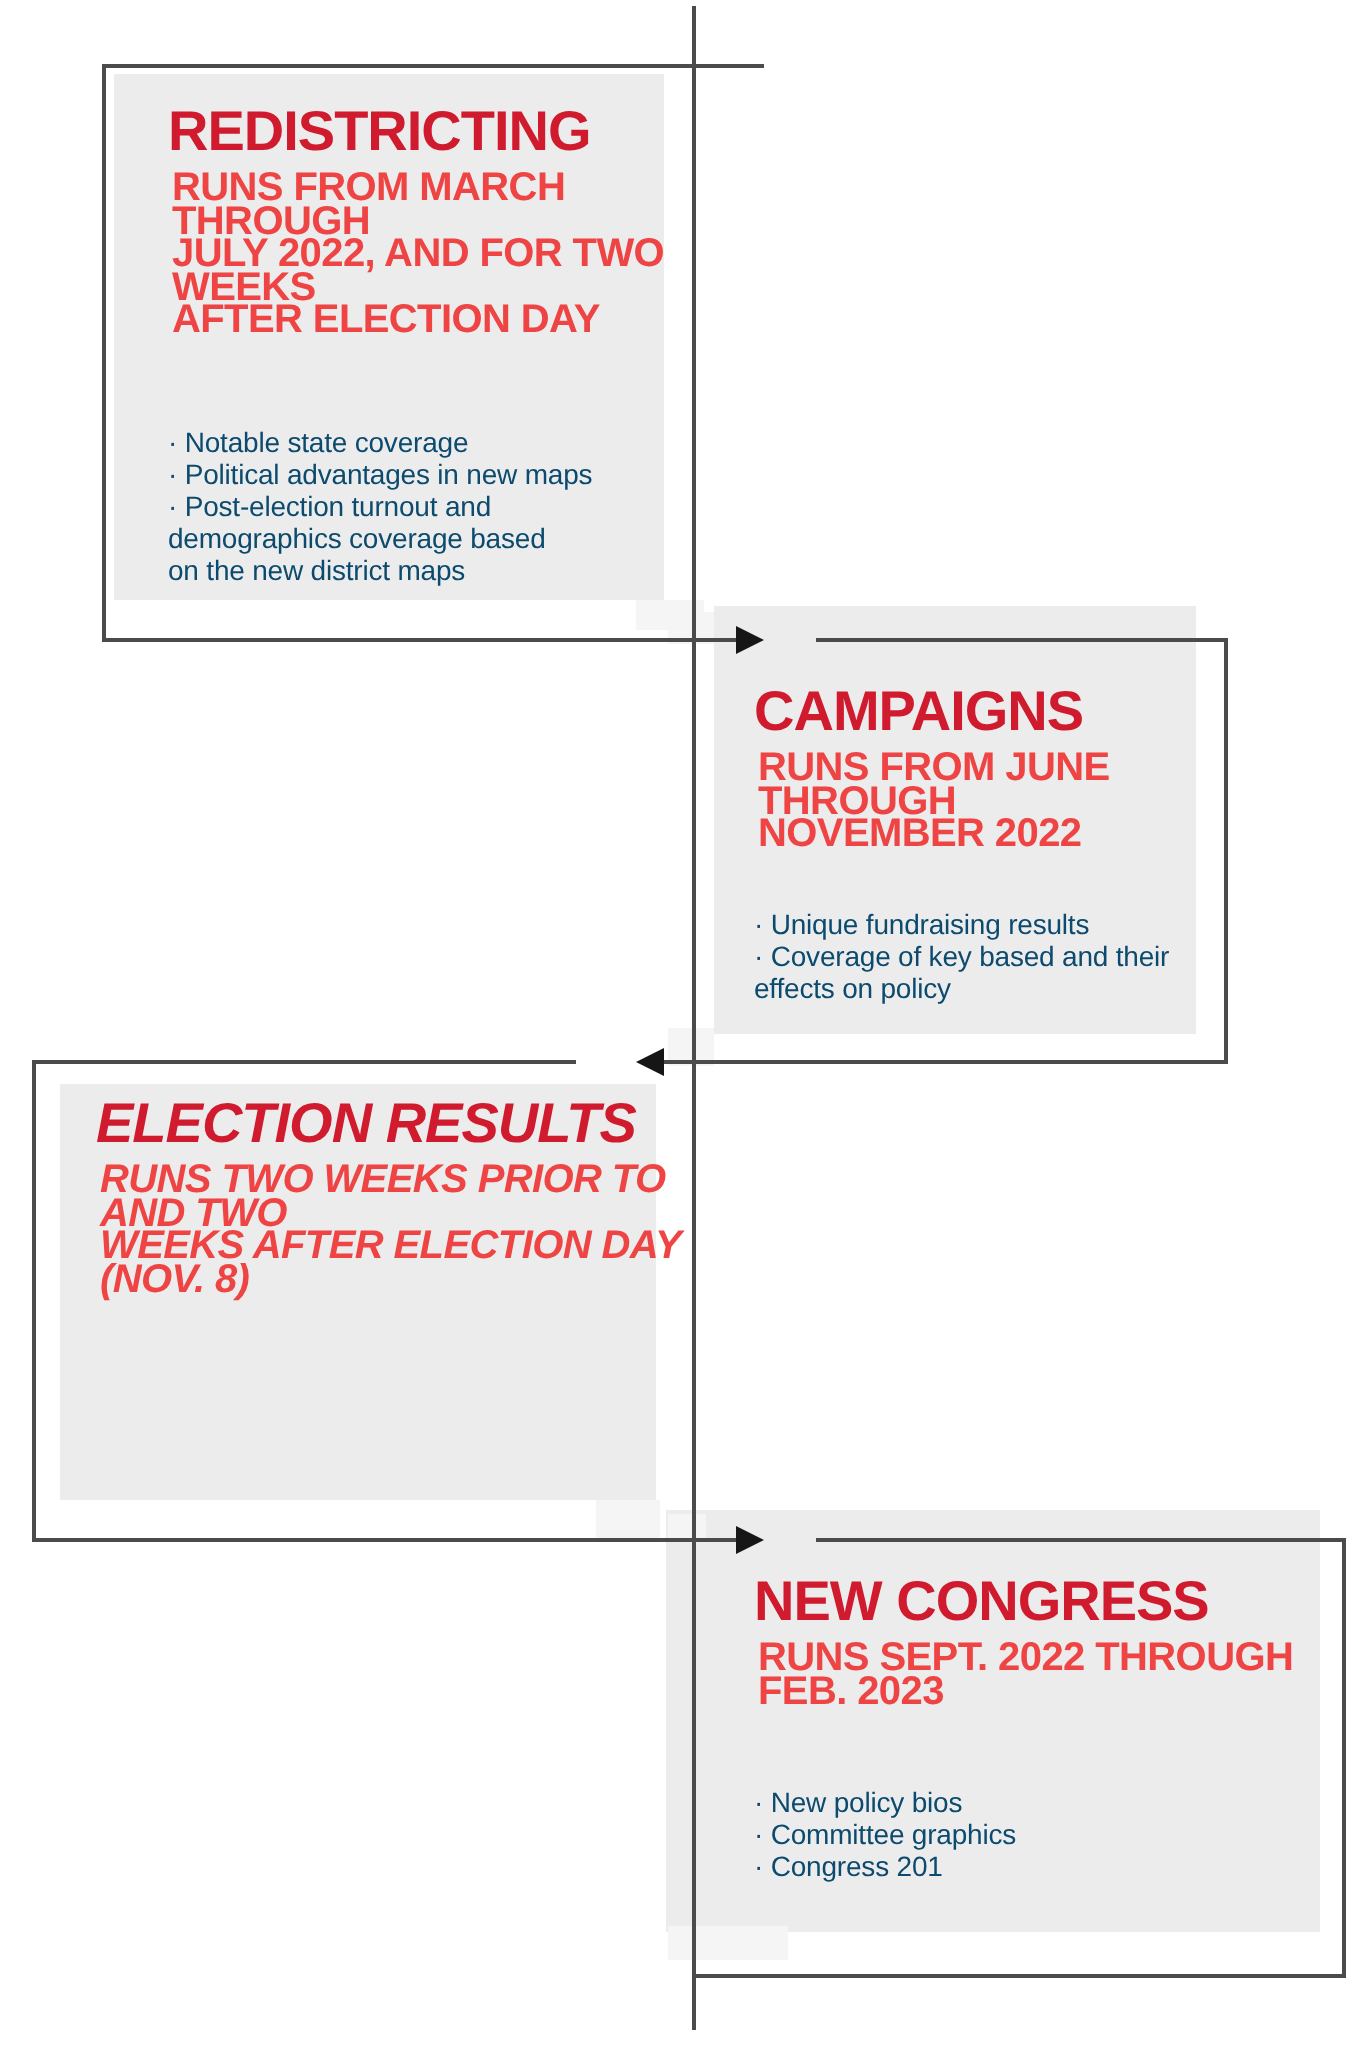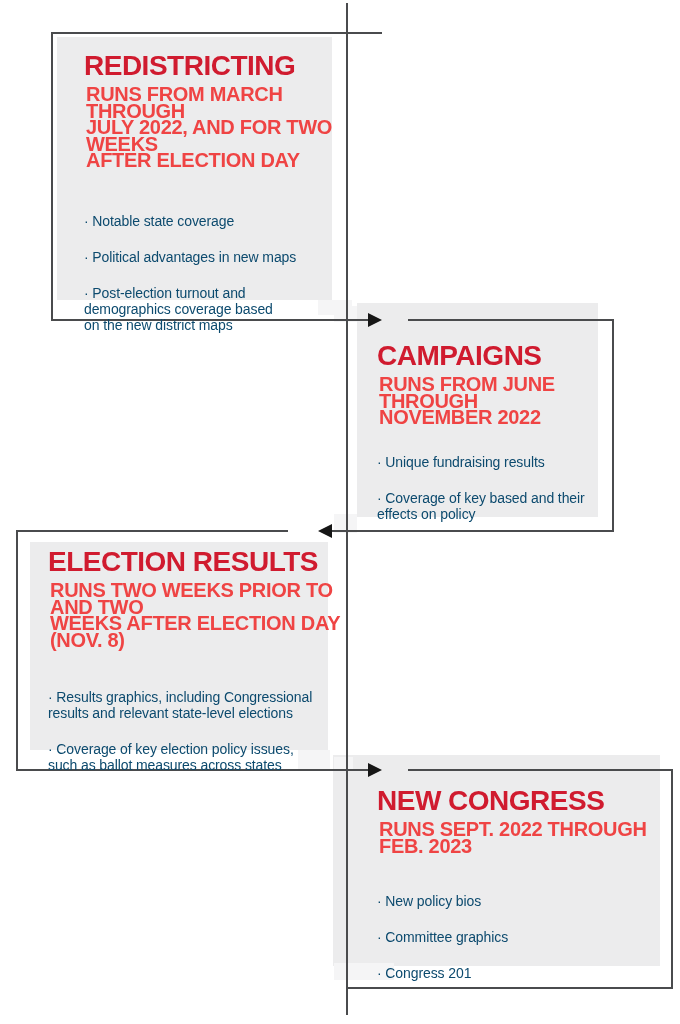--- a/index.html
+++ b/index.html
@@ -22,21 +22,21 @@
   #chip2b{left:334px;top:514px;width:23px;height:19px;}
   #chip3{left:298px;top:750px;width:32px;height:21px;}
   #chip4a{left:334px;top:757px;width:19px;height:13px;}
   #chip4b{left:334px;top:963px;width:60px;height:17px;}
 
   #flow-svg{position:absolute;left:0;top:0;z-index:2;}
 
   .panel-text{position:absolute;z-index:3;}
   #tx1{left:84px;top:50px;width:262px;}
   #tx2{left:377px;top:340px;width:235px;}
-  #tx3{left:48px;top:546px;width:296px;}
+  #tx3{left:48px;top:546px;width:296px;font-style:italic;}
   #tx4{left:377px;top:785px;width:296px;}
 
   .panel-text h2{
     margin:0 0 4px 0;
     font-size:28px;line-height:32px;
     font-weight:700;
     letter-spacing:-0.5px;
     color:#d01b2f;
   }
   .subhead{
@@ -47,21 +47,21 @@
     color:#ef4444;
     white-space:pre-line;
   }
   .bullets{
     list-style:none;margin:0;padding:0;
     font-size:14px;line-height:16px;
     letter-spacing:-0.1px;
     color:#0c4a6e;
   }
   .bullets li{white-space:pre-line;}
-  .bullets li + li{margin-top:20px;}
+  .bullets li + li{margin-top:0;}
   #tx1 .bullets{margin-top:44px;}
   #tx2 .bullets{margin-top:28px;}
   #tx3 .bullets{margin-top:41px;}
   #tx4 .bullets{margin-top:39px;}
 </style>
 </head>
 <body>
 
 <div id="page">
 
@@ -109,26 +109,20 @@
       <li>· Unique fundraising results</li>
       <li>· Coverage of key based and their
 effects on policy</li>
     </ul>
   </div>
 
   <div class="panel-text" id="tx3">
     <h2>ELECTION RESULTS</h2>
     <p class="subhead">RUNS TWO WEEKS PRIOR TO AND TWO
 WEEKS AFTER ELECTION DAY (NOV. 8)</p>
-    <ul class="bullets">
-      <li>· Results graphics, including Congressional
-results and relevant state-level elections</li>
-      <li>· Coverage of key election policy issues,
-such as ballot measures across states</li>
-    </ul>
   </div>
 
   <div class="panel-text" id="tx4">
     <h2>NEW CONGRESS</h2>
     <p class="subhead">RUNS SEPT. 2022 THROUGH FEB. 2023</p>
     <ul class="bullets">
       <li>· New policy bios</li>
       <li>· Committee graphics</li>
       <li>· Congress 201</li>
     </ul>

